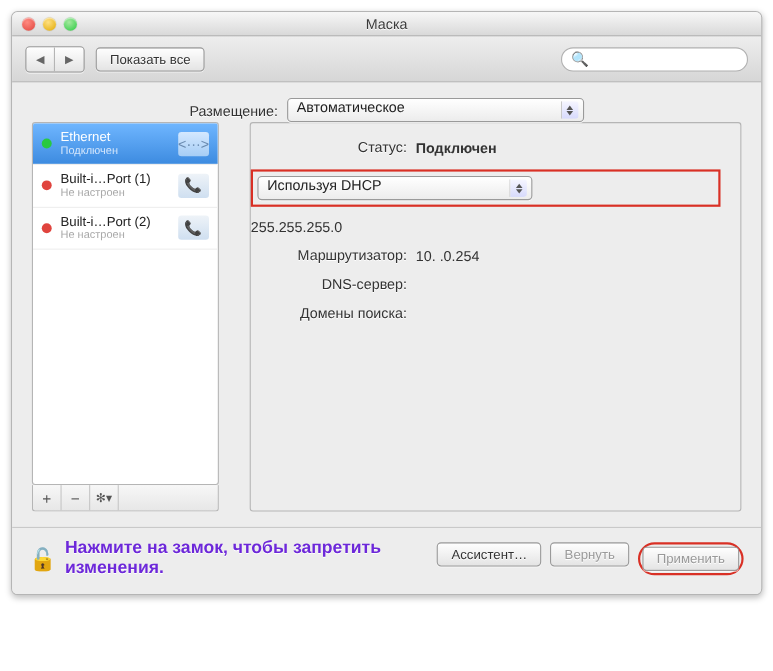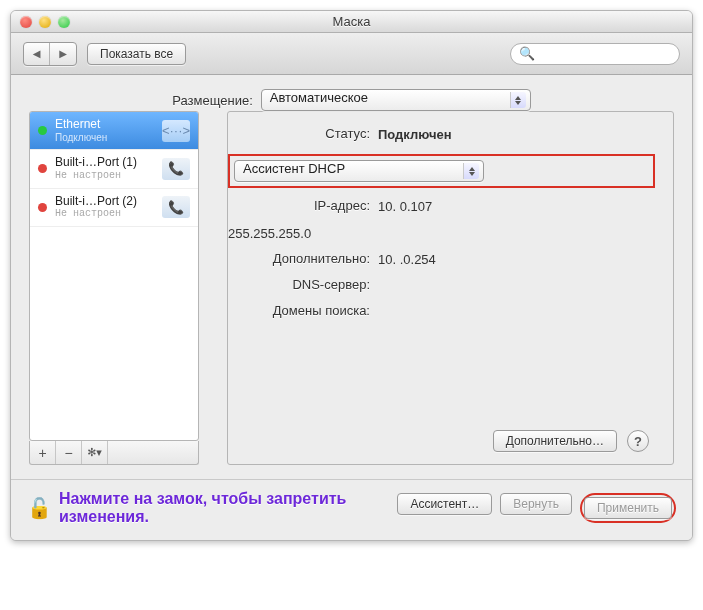--- a/index.html
+++ b/index.html
@@ -102,21 +102,21 @@
     background: linear-gradient(#6fb6ff,#3d8be0);
     color:#fff;
   }
   .svc .statusdot{width:9px;height:9px;border-radius:50%;}
   .statusdot.green{background:#28c940;}
   .statusdot.red{background:#e0443e;}
   .svc .col{ flex:1; line-height:1.15;}
   .svc .name{font-size:12px;}
   .svc .sub{font-size:10px; opacity:.85;}
   .svc.selected .sub{color:#eaf3ff;}
-  .svc .sub:not(.sel){color:#999;font-family:Liberation Mono, monospace;}
+  .svc .sub:not(.sel){color:#999;}
   .conn-icon{
     width:28px;height:22px;border-radius:3px;
     background:linear-gradient(#eef3f8,#cfdff0);
     display:flex;align-items:center;justify-content:center;
     color:#6a8aaf; font-size:13px;
   }
   .svc.selected .conn-icon{background:linear-gradient(#d4e8ff,#a6cdf5);}
 
   .listfooter{
     height:24px; border:1px solid #b5b5b5; border-top:none;
@@ -268,52 +268,40 @@
 
         <div class="field-row">
           <div class="lab">Статус:</div>
           <div>
             <div class="val bold">Подключен</div>
           </div>
         </div>
 
         <div class="highlight">
           <div class="popup">
-            <span>Ассистент DHCP</span>
+            <span>Используя DHCP</span>
             <div class="caret"></div>
           </div>
         </div>
 
         <div class="field-row">
-          <div class="lab">IP-адрес:</div>
-          <div class="val">10.  0.107</div>
-        </div>
-        <div class="field-row">
           <div class="val">255.255.255.0</div>
         </div>
         <div class="field-row">
-          <div class="lab">Дополнительно:</div>
+          <div class="lab">Маршрутизатор:</div>
           <div class="val">10.  .0.254</div>
         </div>
         <div class="field-row">
           <div class="lab">DNS-сервер:</div>
         </div>
         <div class="field-row">
           <div class="lab">Домены поиска:</div>
           <div class="val"></div>
         </div>
 
-        <div class="bottom-right">
-          <div class="button">
-            <span>Дополнительно…</span>
-          </div>
-          <div class="helpbtn">
-            <span>?</span>
-          </div>
-        </div>
       </div>
 
     </div>
   </div>
 
   <div class="footer">
     <div class="lock">
       <span>🔓</span>
     </div>
     <div class="footer-text">Нажмите на замок, чтобы запретить изменения.</div>

